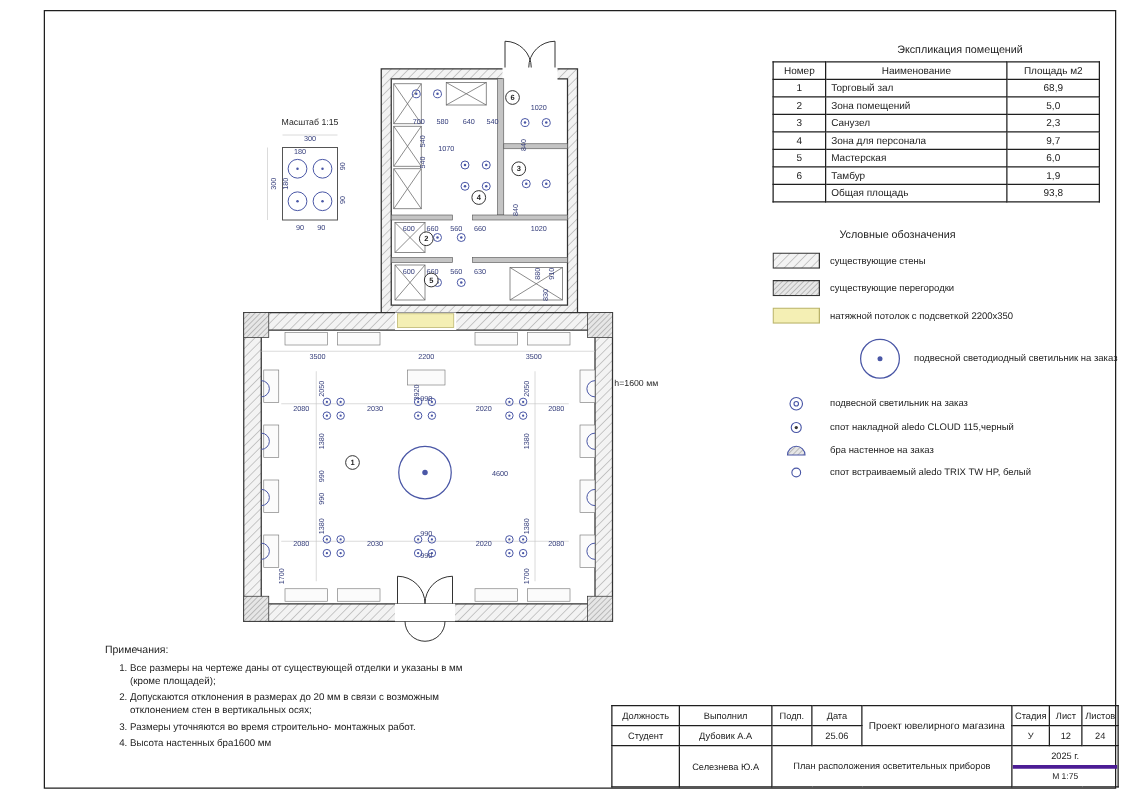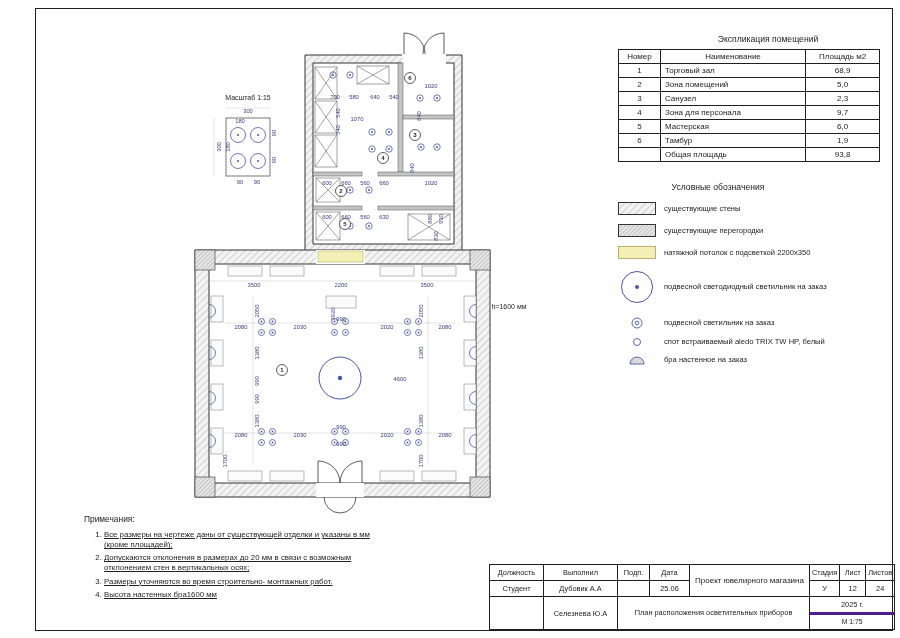--- a/index.html
+++ b/index.html
@@ -22,27 +22,27 @@
   table.ex{border-collapse:collapse;width:262px;font-size:8px;}
   table.ex th,table.ex td{border:1px solid #1f1f1f;padding:1px 4px;height:11px;text-align:center;font-weight:normal;}
   table.ex td.left{text-align:left;}
   table.ex col.c1{width:42px;} table.ex col.c2{width:146px;} table.ex col.c3{width:74px;}
   
   .legend{position:absolute;left:618px;top:182px;width:276px;}
   .legend .ttl{width:200px;text-align:center;font-size:8.6px;margin-bottom:10px;}
   .lg-item{display:flex;align-items:center;margin-bottom:9px;}
   .lg-sym{width:46px;flex:0 0 46px;display:flex;align-items:center;}
   .lg-label{font-size:7.6px;line-height:1.2;}
-  .lg-item.big{margin-bottom:10px;}
+  .lg-item.big{margin-bottom:10px;justify-content:flex-end;}
   .lg-item.small{margin-bottom:6px;}
   
   .notes{position:absolute;left:84px;top:514px;width:312px;}
   .notes .ttl{font-size:8.4px;margin-bottom:6px;}
   .notes ol{margin:0;padding-left:20px;font-size:7.8px;line-height:1.3;}
-  .notes li{margin-bottom:3px;text-decoration:underline;}
+  .notes li{margin-bottom:3px;}
   
   table.tb{position:absolute;left:489px;top:564px;border-collapse:collapse;table-layout:fixed;font-size:7.4px;border-radius:25px;}
   table.tb td{border:1px solid #1f1f1f;text-align:center;padding:0 2px;overflow:hidden;white-space:nowrap;}
   table.tb td.proj{font-size:8px;white-space:normal;}
   table.tb td.dtitle{font-size:7.4px;white-space:normal;line-height:1.25;}
   table.tb td.yscell{padding:0;vertical-align:top;}
   table.tb .yr{border-bottom:3px solid #4c1d95;height:15px;line-height:15px;}
   table.tb .sc{height:14px;line-height:14px;font-size:6.8px;}
 </style>
 </head>
@@ -421,32 +421,41 @@
         <svg width="38" height="14">
           <circle cx="19" cy="7" r="5" fill="none" stroke="#4a57a6" stroke-width="0.9"></circle>
           <circle cx="19" cy="7" r="1.8" fill="none" stroke="#4a57a6" stroke-width="0.9"></circle>
         </svg>
       </span>
     <span class="lg-label">подвесной светильник на заказ</span>
   </div>
   <div class="lg-item small">
     <span class="lg-sym">
         <svg width="38" height="12">
-          <circle cx="19" cy="6" r="3.5" fill="#fff" stroke="#4a57a6" stroke-width="0.9"></circle>
-        </svg>
-      </span>
-    <span class="lg-label">спот встраиваемый  aledo TRIX TW HP, белый</span>
+          <circle cx="19" cy="6" r="4" fill="none" stroke="#4a57a6" stroke-width="0.9"></circle>
+          <circle cx="19" cy="6" r="1.3" fill="#333"></circle>
+        </svg>
+      </span>
+    <span class="lg-label">спот накладной  aledo CLOUD 115,черный</span>
   </div>
   <div class="lg-item small">
     <span class="lg-sym">
         <svg width="38" height="12">
           <path d="M12,10 A7,7 0 0 1 26,10 Z" fill="url(#hatchP)" stroke="#4a57a6" stroke-width="0.9"></path>
         </svg>
       </span>
     <span class="lg-label">бра настенное на заказ</span>
+  </div>
+  <div class="lg-item small">
+    <span class="lg-sym">
+        <svg width="38" height="12">
+          <circle cx="19" cy="6" r="3.5" fill="#fff" stroke="#4a57a6" stroke-width="0.9"></circle>
+        </svg>
+      </span>
+    <span class="lg-label">спот встраиваемый  aledo TRIX TW HP, белый</span>
   </div>
 </div>
 
 <div class="notes">
   <div class="ttl">Примечания:</div>
   <ol>
       <li>Все размеры на чертеже даны от существующей отделки и указаны в мм (кроме площадей);</li>
       <li>Допускаются отклонения в размерах до 20 мм в связи с возможным отклонением стен в вертикальных осях;</li>
       <li>Размеры уточняются во время строительно- монтажных работ.</li>
       <li>Высота настенных бра1600 мм</li>

